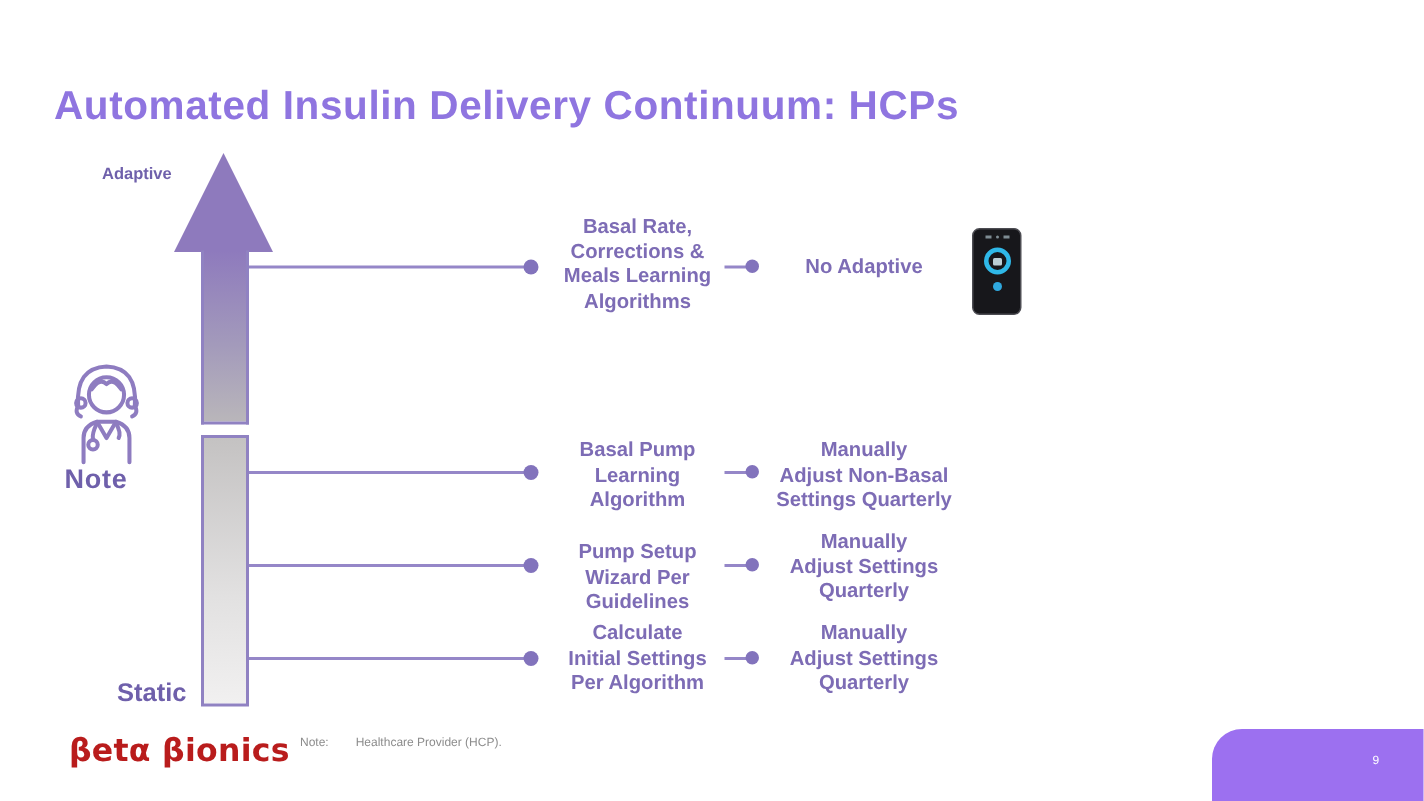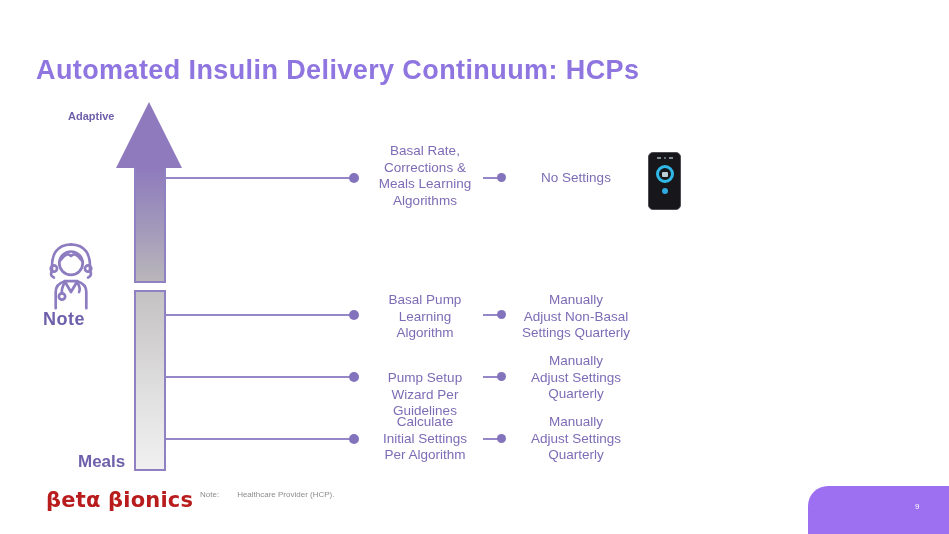--- a/index.html
+++ b/index.html
@@ -38,21 +38,21 @@
   
   .row{position:absolute;left:0;top:0;width:949px;height:0;}
   .connector{position:absolute;height:2px;background:#9587C8;top:-1px;}
   .connector.long{left:166px;width:186px;}
   .connector.short{left:483px;width:16px;}
   .dot{position:absolute;width:10px;height:10px;border-radius:50%;background:#8273BC;top:-5px;}
   .dot.d1{left:349px;}
   .dot.d2{left:497px;width:9px;height:9px;}
   .cap,.act{
     position:absolute;transform:translateY(-50%);
-    text-align:center;font-weight:400;font-size:13.5px;line-height:16.5px;
+    text-align:center;font-weight:700;font-size:13.5px;line-height:16.5px;
     color:#7D6CB5;white-space:pre-line;
   }
   .cap{left:364px;width:122px;}
   .act{left:506px;width:140px;}
   
   .device{
     position:absolute;left:648px;top:-26px;width:31px;height:56px;
     background:#17171B;border:1px solid #4C4C52;border-radius:5px;
     display:flex;flex-direction:column;align-items:center;
   }
@@ -81,21 +81,21 @@
 </head>
 <body>
 
 <div class="title">Automated Insulin Delivery Continuum: HCPs</div>
 
 <div class="arrow-head"></div>
 <div class="shaft-upper"></div>
 <div class="shaft-lower"></div>
 
 <div class="axis-label adaptive">Adaptive</div>
-<div class="axis-label static">Meals</div>
+<div class="axis-label static">Static</div>
 
 <svg class="hcp-icon" viewBox="0 0 60 80" fill="none" stroke="#8E7CC0" stroke-width="3" stroke-linecap="round" stroke-linejoin="round">
   <path d="M9 36 Q7 8 30 7 Q53 8 51 36"></path>
   <path d="M9 36 Q6 42 11 44"></path>
   <path d="M51 36 Q54 42 49 44"></path>
   <circle cx="30" cy="28" r="13"></circle>
   <path d="M19 24 Q25 15 30 20 Q35 15 41 24"></path>
   <circle cx="11" cy="34" r="3.5"></circle>
   <circle cx="49" cy="34" r="3.5"></circle>
   <path d="M13 78 L13 60 Q13 51 23 48 L37 48 Q47 51 47 60 L47 78"></path>
@@ -108,21 +108,21 @@
 
 <div class="row" style="top:178px">
   <div class="connector long"></div>
   <div class="dot d1"></div>
   <div class="cap" style="top:-2px">Basal Rate,
 Corrections &amp;
 Meals Learning
 Algorithms</div>
   <div class="connector short"></div>
   <div class="dot d2"></div>
-  <div class="act">No Settings</div>
+  <div class="act">No Adaptive</div>
   <div class="device">
     <span class="statusbar">
         <i></i>
         <b></b>
         <i></i>
       </span>
     <span class="ring">
         <s></s>
       </span>
     <span class="homedot"></span>
@@ -138,21 +138,21 @@
   <div class="connector short"></div>
   <div class="dot d2"></div>
   <div class="act" style="top:2px">Manually
 Adjust Non-Basal
 Settings Quarterly</div>
 </div>
 
 <div class="row" style="top:377px">
   <div class="connector long"></div>
   <div class="dot d1"></div>
-  <div class="cap" style="top:18px">Pump Setup
+  <div class="cap" style="top:8px">Pump Setup
 Wizard Per
 Guidelines</div>
   <div class="connector short"></div>
   <div class="dot d2"></div>
   <div class="act" style="top:1px">Manually
 Adjust Settings
 Quarterly</div>
 </div>
 
 <div class="row" style="top:439px">

